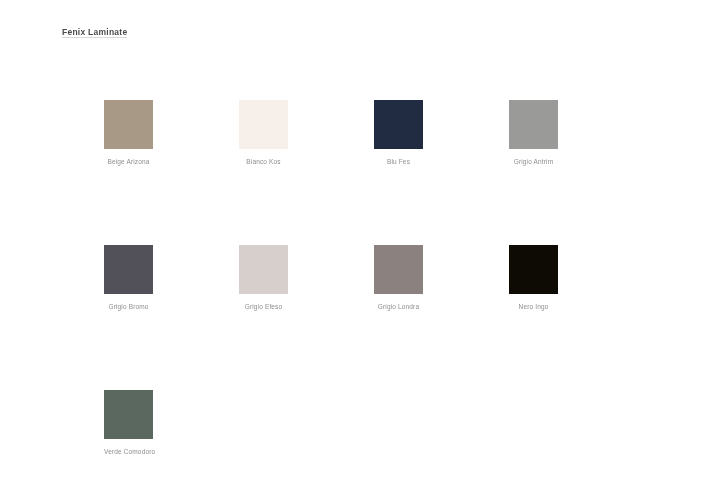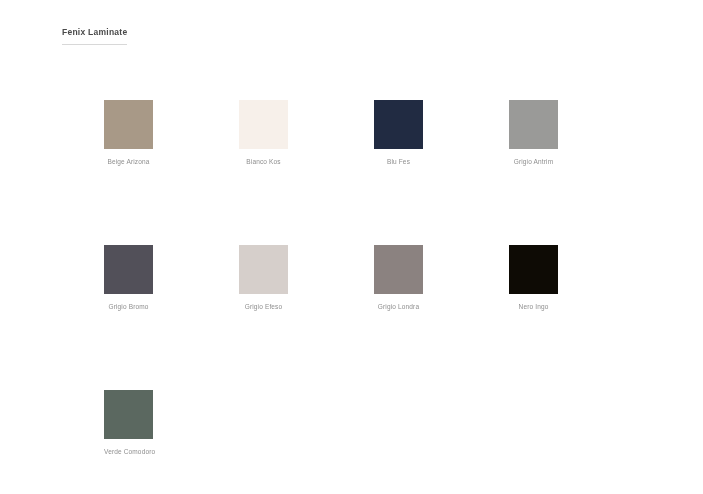--- a/index.html
+++ b/index.html
@@ -20,21 +20,21 @@
   
   .page-heading {
     position: absolute;
     left: 62px;
     top: 27px;
     font-size: 8.5px;
     font-weight: bold;
     letter-spacing: 0.25px;
     color: #4a4a4a;
     border-bottom: 1px solid #d8d8d8;
-    padding-bottom: 7px;
+    padding-bottom: 0;
     display: inline-block;
     white-space: nowrap;
     text-align: center;
   }
 
   
   .swatch-grid {
     position: absolute;
     left: 104px;
     top: 100px;

